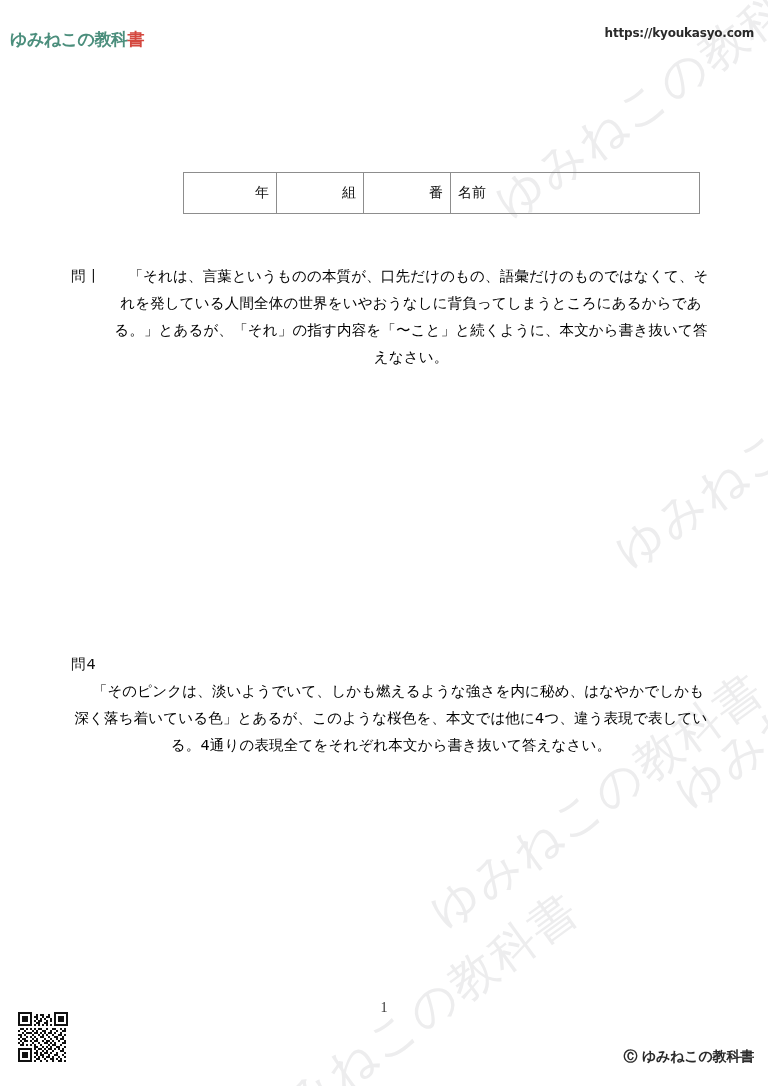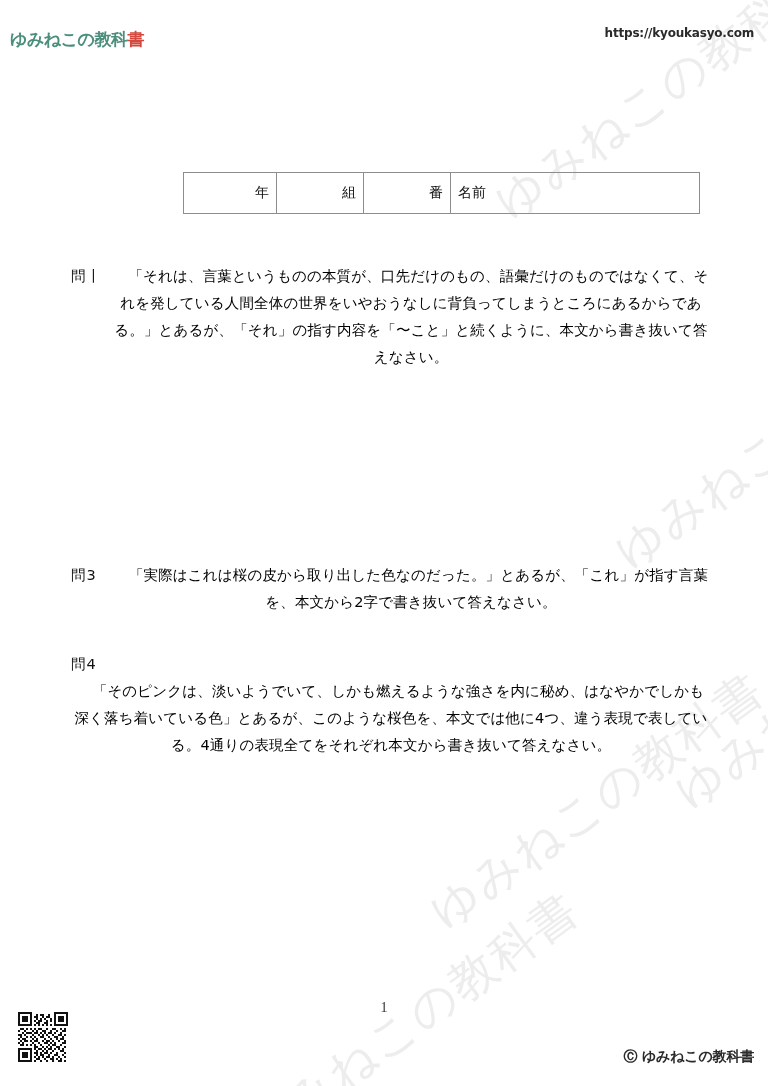--- a/index.html
+++ b/index.html
@@ -206,24 +206,20 @@
       </tr>
     </tbody>
   </table>
 
   <div class="question" id="q1">
     <div class="q-label">問丨</div>
     <div class="q-body">「それは、言葉というものの本質が、口先だけのもの、語彙だけのものではなくて、それを発している人間全体の世界をいやおうなしに背負ってしまうところにあるからである。」とあるが、「それ」の指す内容を「〜こと」と続くように、本文から書き抜いて答えなさい。</div>
   </div>
 
 
-  <div class="question" id="q3">
-    <div class="q-label">問3</div>
-    <div class="q-body">「実際はこれは桜の皮から取り出した色なのだった。」とあるが、「これ」が指す言葉を、本文から2字で書き抜いて答えなさい。</div>
-  </div>
 
   <div class="question" id="q4">
     <div class="q-label">問4</div>
     <div class="q-body">「そのピンクは、淡いようでいて、しかも燃えるような強さを内に秘め、はなやかでしかも深く落ち着いている色」とあるが、このような桜色を、本文では他に4つ、違う表現で表している。4通りの表現全てをそれぞれ本文から書き抜いて答えなさい。</div>
   </div>
 
   <svg class="qr" viewBox="0 0 25 25" shape-rendering="crispEdges">
     <rect x="0" y="0" width="25" height="25" fill="#ffffff"></rect>
     <g fill="#111111">
 

